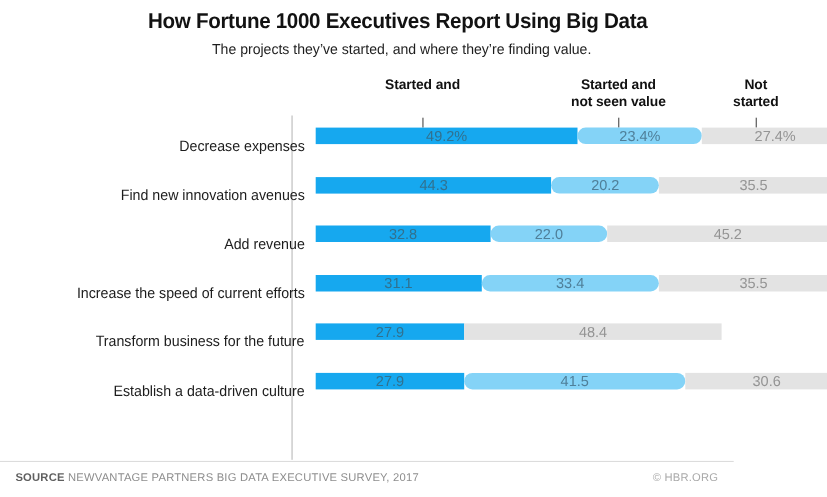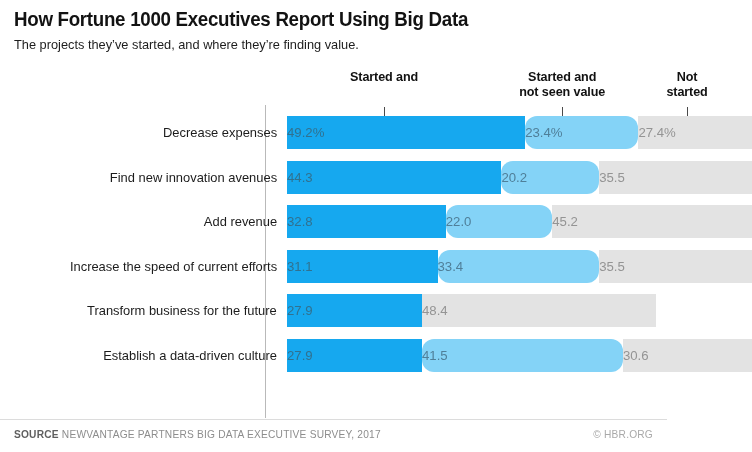--- a/index.html
+++ b/index.html
@@ -12,20 +12,21 @@
     height: 452px;
     font-family: "Liberation Sans", sans-serif;
     color: #1a1a1a;
     overflow: hidden;
     position: relative;
   }
 
   
   .head {
     padding: 9px 14px 0 14px;
+    text-align: center;
   }
   .title {
     font-size: 19.5px;
     font-weight: bold;
     letter-spacing: -0.3px;
     color: #121212;
     line-height: 1.12;
     margin: 0;
     transform: scaleX(0.96);
     transform-origin: left center;
@@ -110,23 +111,24 @@
   }
   .bar {
     position: absolute;
     left: 266px;
     top: 0;
     height: 33px;
     width: 484px;
     display: flex;
   }
   .seg {
-    height: 33px;
+    height: 15px;
     display: flex;
     align-items: center;
+    justify-content: center;
     font-size: 13.2px;
     overflow: hidden;
     white-space: nowrap;
   }
   .seg-a { background: #16a8ef; color: #31718f; }
   .seg-b { background: #84d3f7; color: #4f7f99; border-radius: 12px; }
   .seg-c { background: #e3e3e3; color: #949494; }
 
   
   .footer {

